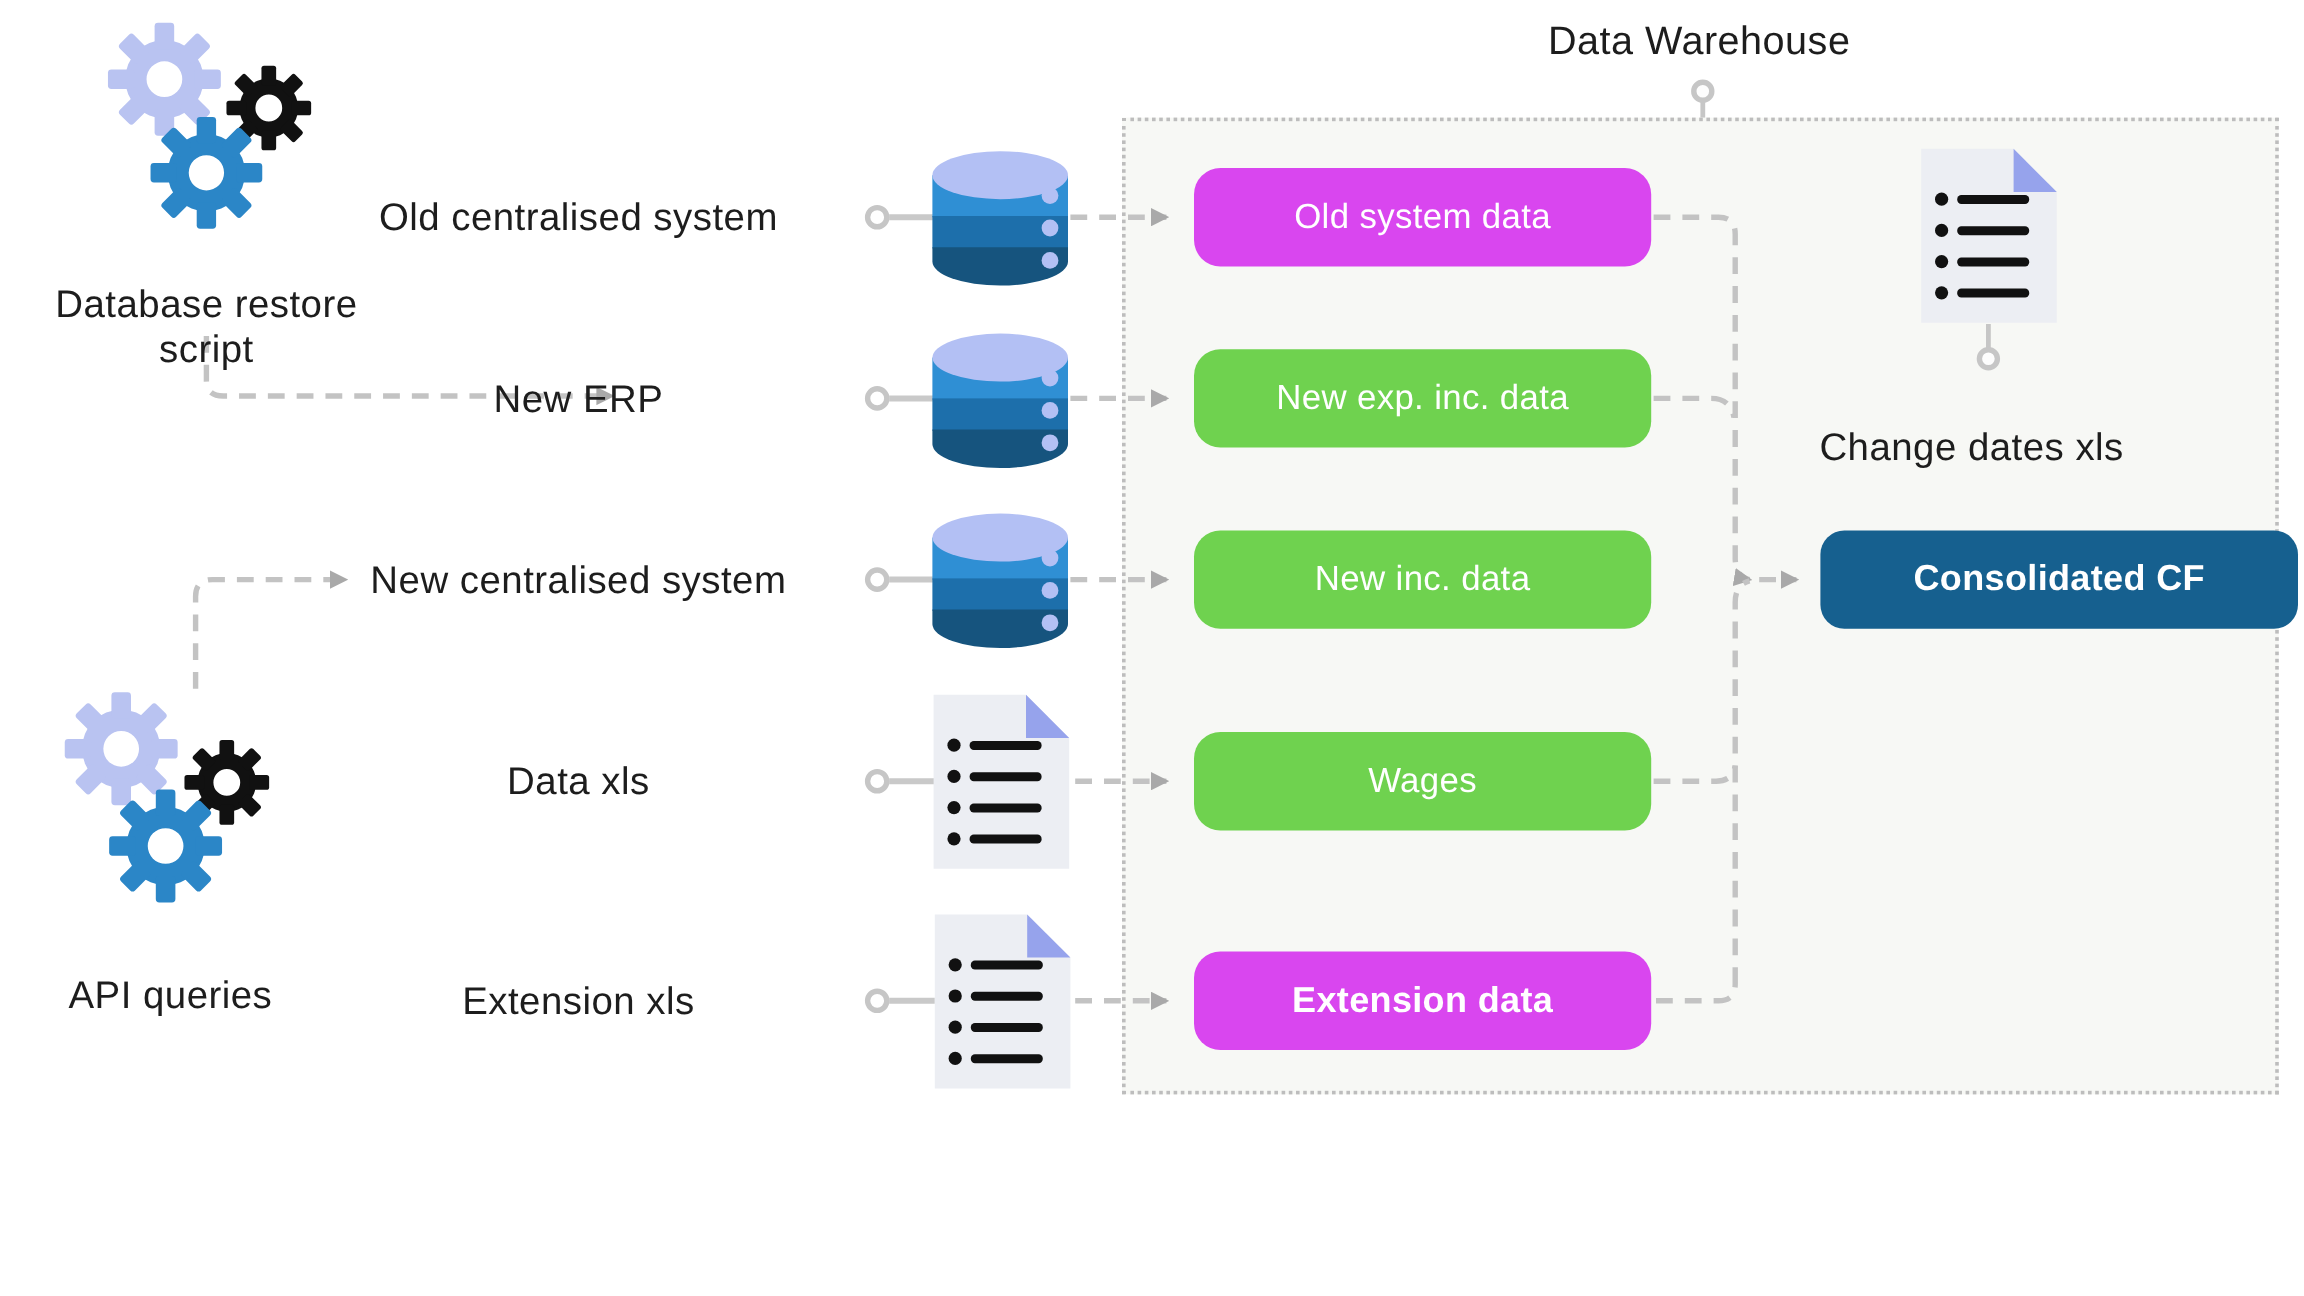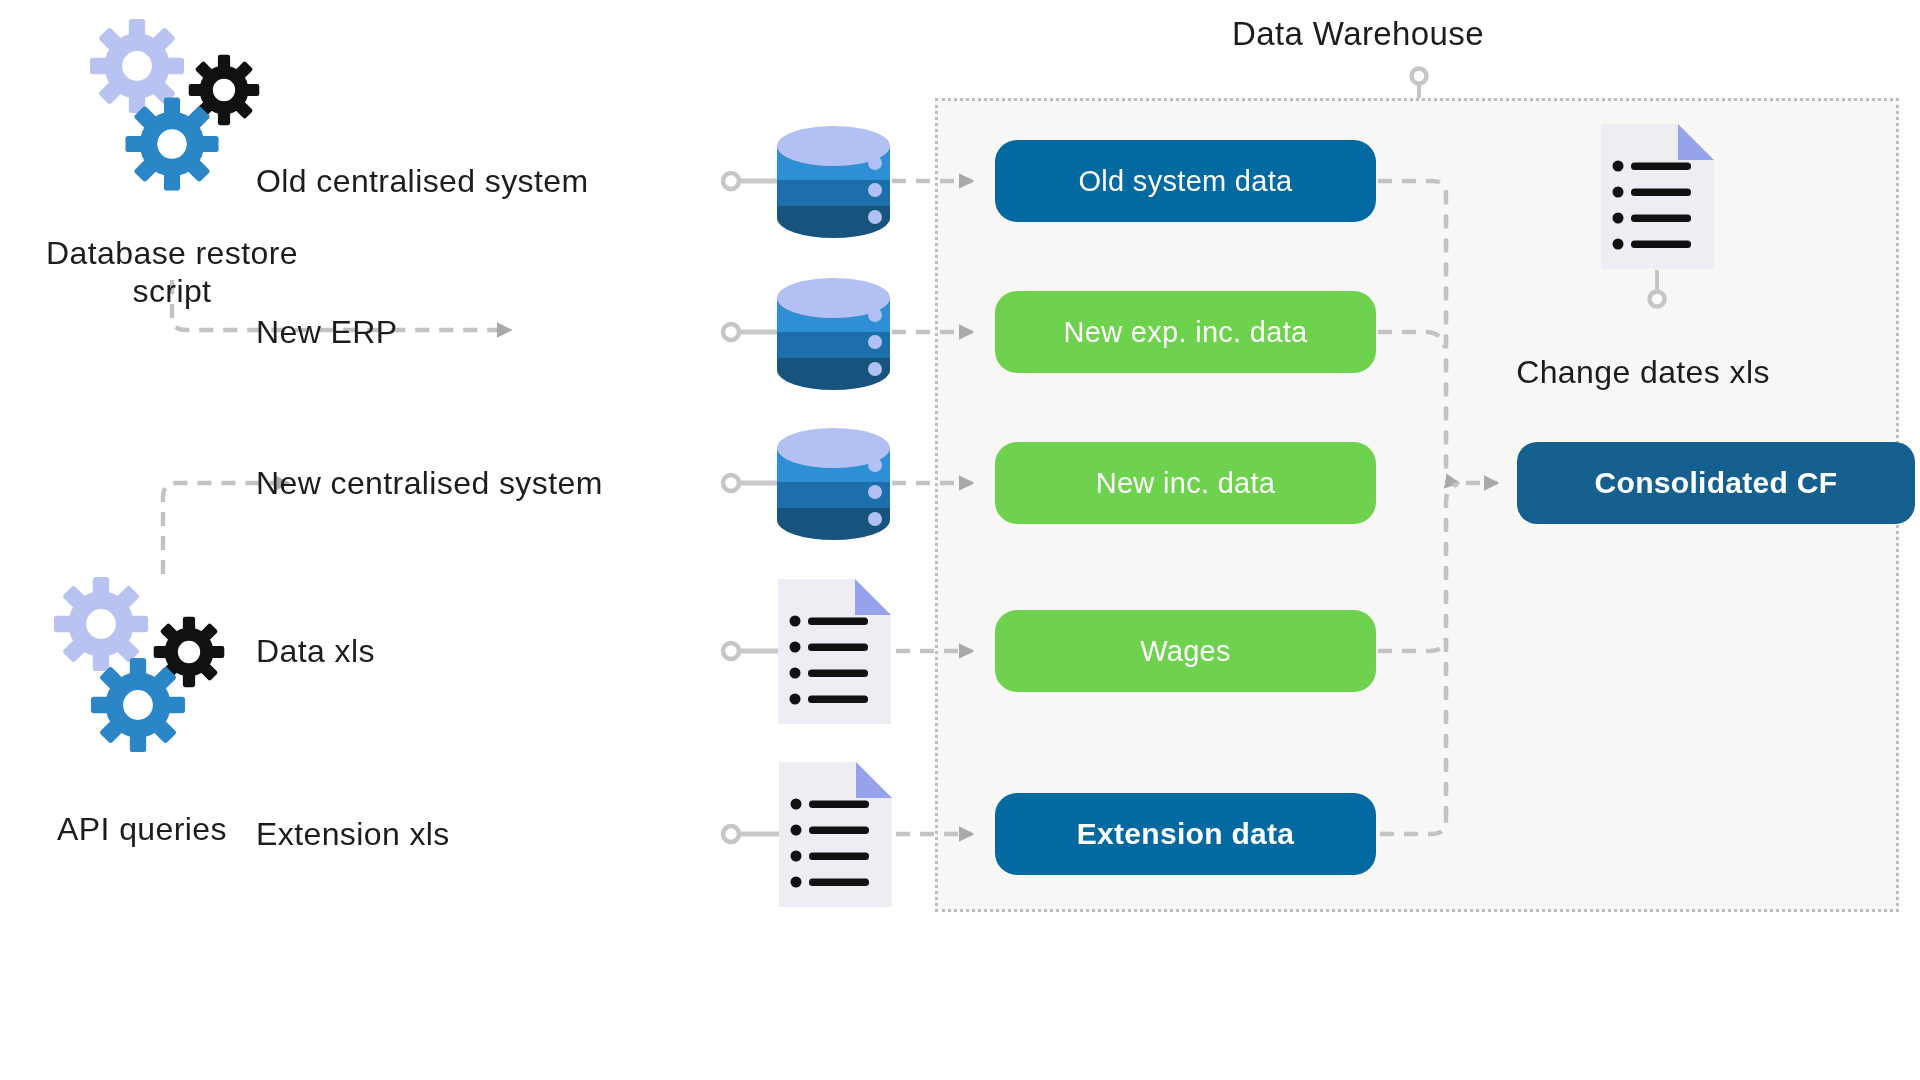--- a/index.html
+++ b/index.html
@@ -6,31 +6,31 @@
   .canvas{
     position:relative;width:1920px;height:1080px;overflow:hidden;background:#ffffff;
     font-family:"Liberation Sans", sans-serif;color:#1d1d1d;
   }
   .warehouse{
     position:absolute;left:935px;top:98px;width:964px;height:814px;
     box-sizing:border-box;border:3px dotted #bdbdbd;background:#f7f8f5;
   }
   svg.overlay{position:absolute;left:0;top:0;width:1920px;height:1080px;pointer-events:none;}
   .label{position:absolute;font-size:32px;letter-spacing:0.4px;line-height:40px;white-space:nowrap;}
-  .row-label{text-align:left;width:452px;left:256px;}
+  .row-label{text-align:center;width:452px;left:256px;}
   .center{text-align:center;white-space:normal;margin-top:40px;}
-  .title-label{left:1158px;top:14px;width:400px;font-size:33px;text-align:center;}
+  .title-label{left:1216px;top:14px;width:400px;font-size:33px;text-align:center;}
   .proc-label{line-height:38px;}
   .flow-box{
     position:absolute;left:995px;width:381px;height:82px;border-radius:22px;
     display:flex;align-items:center;justify-content:center;
     color:#ffffff;font-size:29px;letter-spacing:0.3px;
   }
   .green{background:#6fd24f;}
-  .gray{background:#0369a1;}
+  .gray{background:#d946ef;}
   .blue{background:#16608f;}
   .bold{font-weight:700;font-size:30px;}
   .consolidated{left:1517px;top:442px;width:398px;height:82px;border-radius:20px;}
 </style>
 </head>
 <body>
 
 <div class="canvas">
 
   <div class="warehouse"></div>

